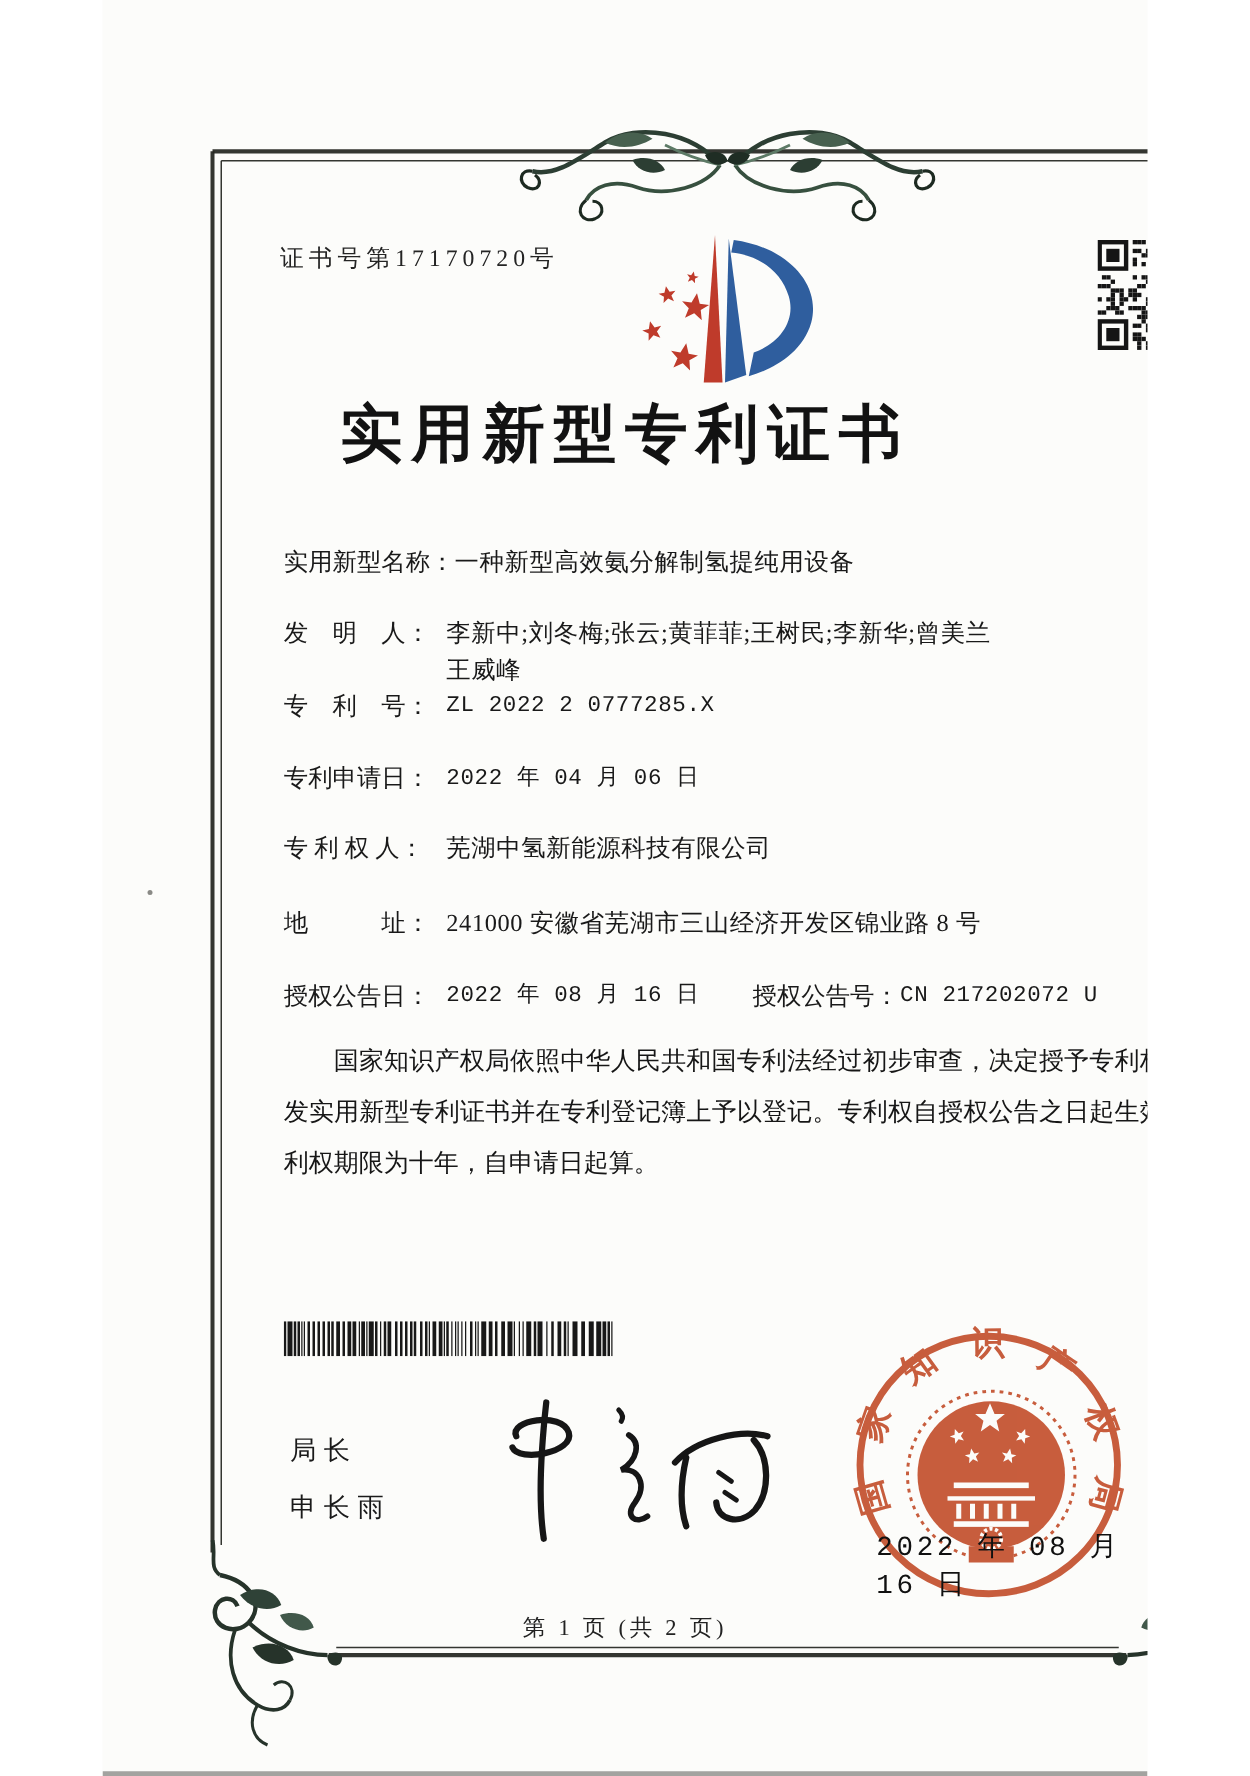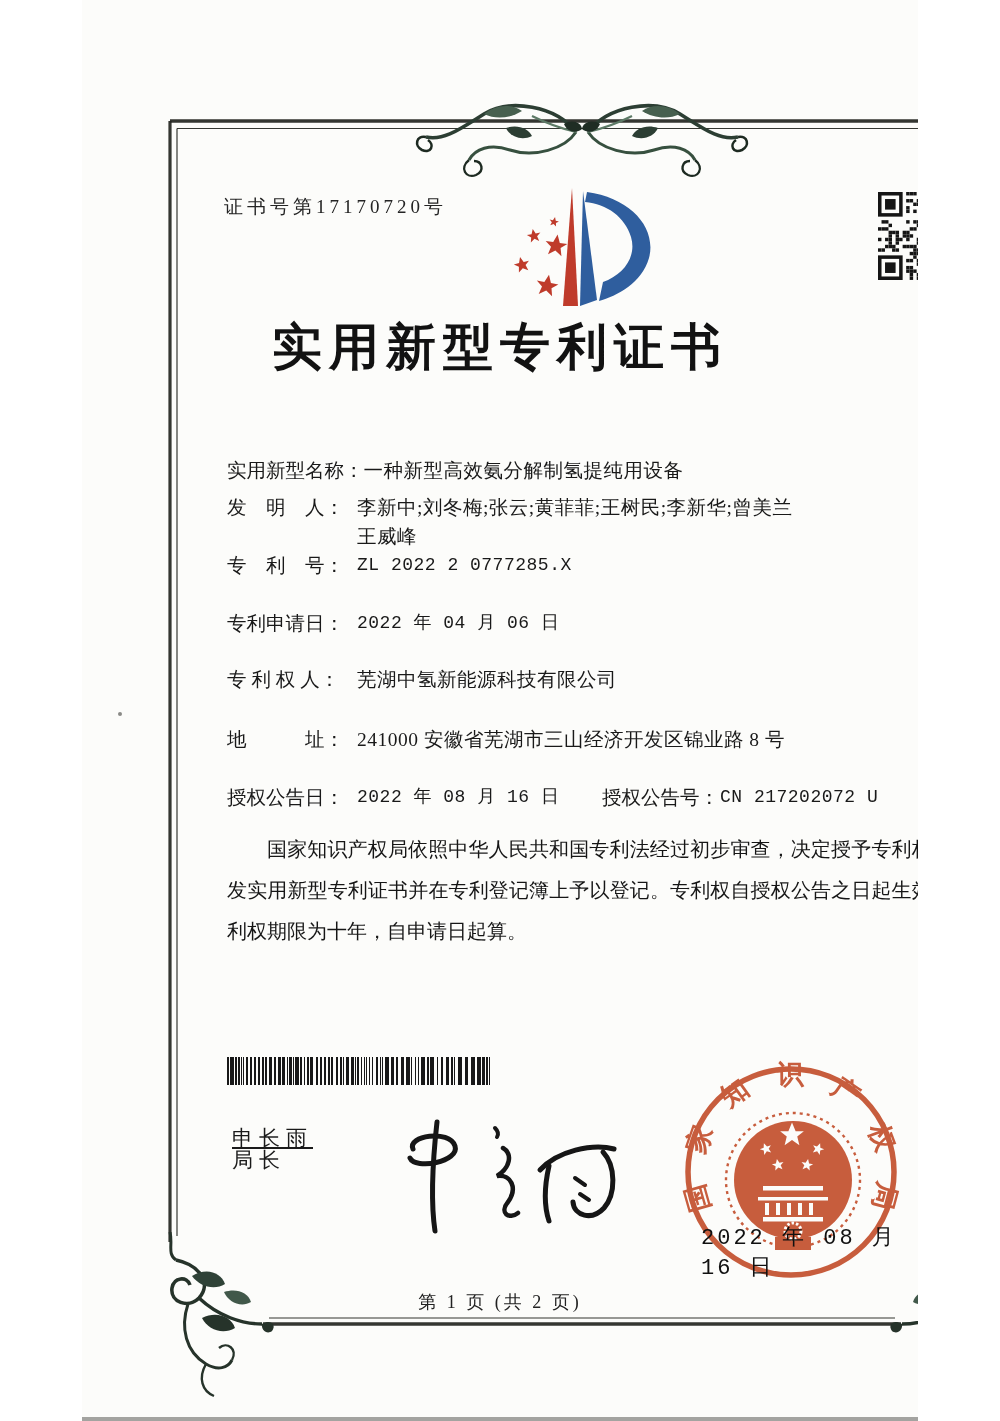--- a/index.html
+++ b/index.html
@@ -314,21 +314,21 @@
         <rect x="3.52" y="66.88" width="17.6" height="17.6" fill="#fcfcfa"></rect>
         <rect x="7.04" y="70.4" width="10.56" height="10.56" fill="#151515"></rect>
         <rect x="63.36" y="0" width="24.64" height="24.64" fill="#151515"></rect>
         <rect x="66.88" y="3.52" width="17.6" height="17.6" fill="#fcfcfa"></rect>
         <rect x="70.4" y="7.04" width="10.56" height="10.56" fill="#151515"></rect>
       </g>
   </svg>
 
   <div class="abs title">实用新型专利证书</div>
 
-  <div class="abs field-row" style="top:436px;margin-top:20px;">
+  <div class="abs field-row" style="top:436px;">
     <span class="flabel">实用新型名称：</span><span class="fval">一种新型高效氨分解制氢提纯用设备</span>
   </div>
 
   <div class="abs field-row" style="top:493px;">
     <span class="flabel">发　明　人：</span><span class="fval">李新中;刘冬梅;张云;黄菲菲;王树民;李新华;曾美兰
 王威峰</span>
   </div>
 
   <div class="abs field-row" style="top:551px;">
     <span class="flabel">专　利　号：</span><span class="fval num">ZL 2022 2 0777285.X</span>
@@ -423,21 +423,21 @@
         <rect x="238" y="0" width="3" height="28"></rect>
         <rect x="244" y="0" width="4" height="28"></rect>
         <rect x="250" y="0" width="4" height="28"></rect>
         <rect x="255" y="0" width="3" height="28"></rect>
         <rect x="259" y="0" width="2" height="28"></rect>
         <rect x="262" y="0" width="1" height="28"></rect>
       </g>
   </svg>
 
   <div class="abs sig-label" style="top:1146px;">局长</div>
-  <div class="abs sig-label" style="top:1124px;text-decoration:underline;">申长雨</div>
+  <div class="abs sig-label" style="top:1192px;">申长雨</div>
 
   <svg class="abs" style="left:295px;top:1108px;" width="250" height="130" viewBox="0 0 250 130" xmlns="http://www.w3.org/2000/svg">
     <g stroke="#161616" stroke-width="5" fill="none" stroke-linecap="round">
       <path d="M60,14 C56,50 53,90 58,123"></path>
       <path d="M36,41 C30,28 72,21 78,38 C83,54 38,62 33,50"></path>
       <path d="M118,20 C121,23 122,26 120,29" stroke-width="4"></path>
       <path d="M126,40 C136,46 133,60 120,68 C134,66 141,80 131,94 C122,105 132,112 141,105" stroke-width="4.5"></path>
       <path d="M163,62 C180,43 216,35 237,41"></path>
       <path d="M172,58 C167,80 167,98 172,113"></path>
       <path d="M226,44 C239,58 239,86 227,100 C215,113 197,108 196,94"></path>

